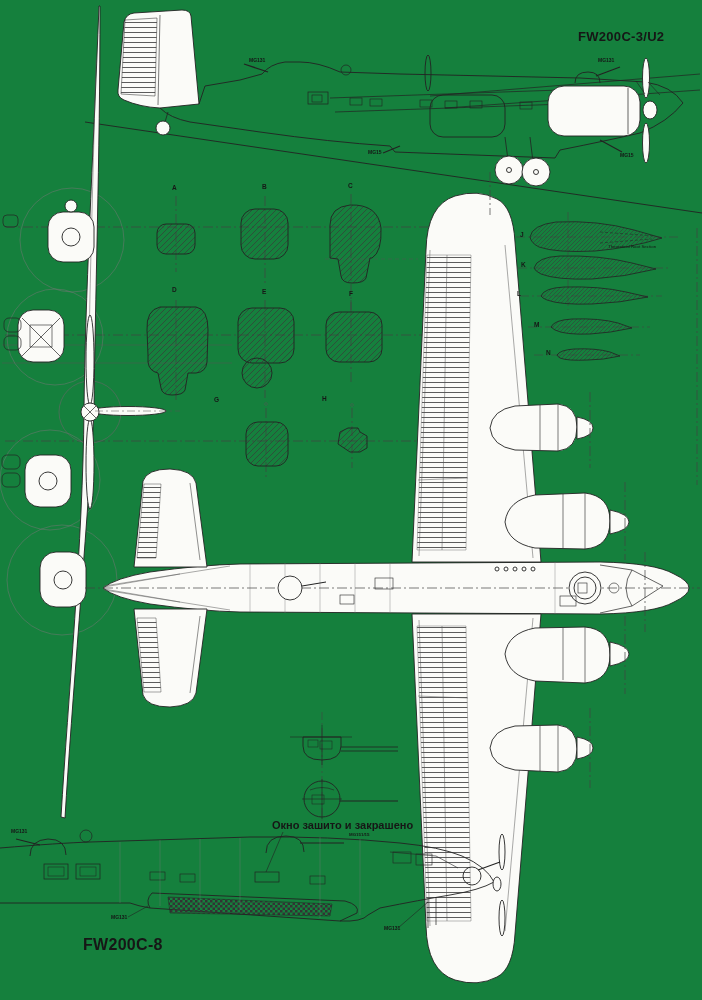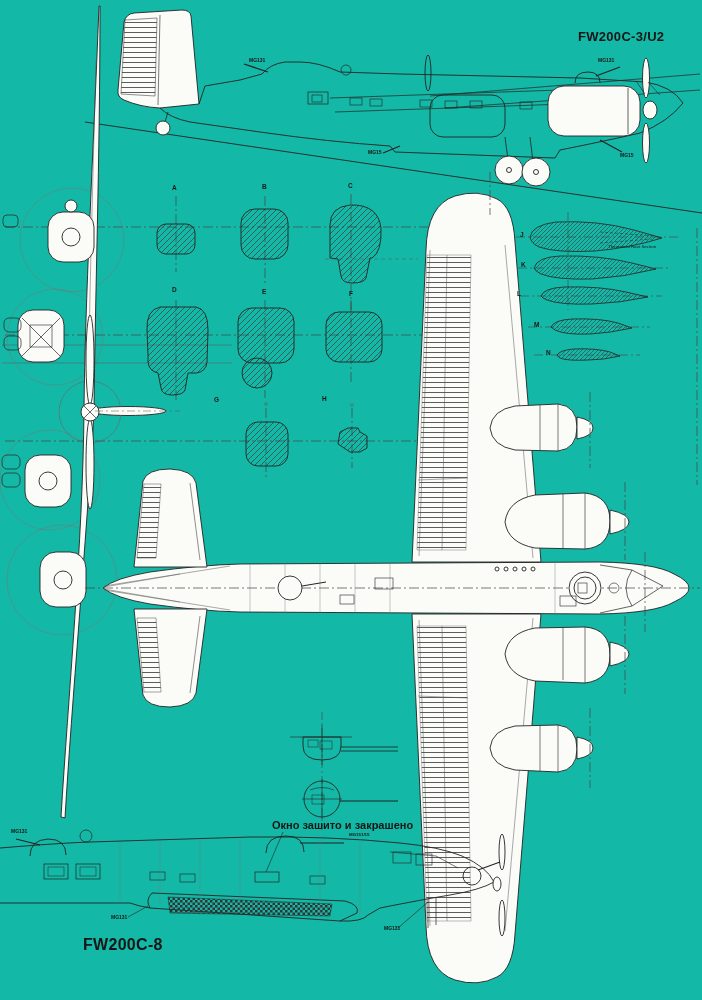--- a/index.html
+++ b/index.html
@@ -1,16 +1,16 @@
 <!DOCTYPE html>
 <html><head>
 <meta charset="utf-8">
 <style>
   html,body{margin:0;padding:0;background:#e8e8e6;}
-  .sheet{position:relative;width:702px;height:1000px;background:#14b8a6;overflow:hidden;
+  .sheet{position:relative;width:702px;height:1000px;background:#15803d;overflow:hidden;
          font-family:"Liberation Sans","DejaVu Sans",sans-serif;color:#111;}
   .sheet svg{position:absolute;left:0;top:0;}
   .lbl{position:absolute;white-space:nowrap;color:#161616;line-height:1;}
   .b{font-weight:bold;}
   .t13{font-size:13px;letter-spacing:.3px;}
   .t12{font-size:16px;letter-spacing:.3px;}
   .t9{font-size:11px;}
   .t6{font-size:6.5px;}
   .t5{font-size:5px;}
   .t4{font-size:4.4px;}

